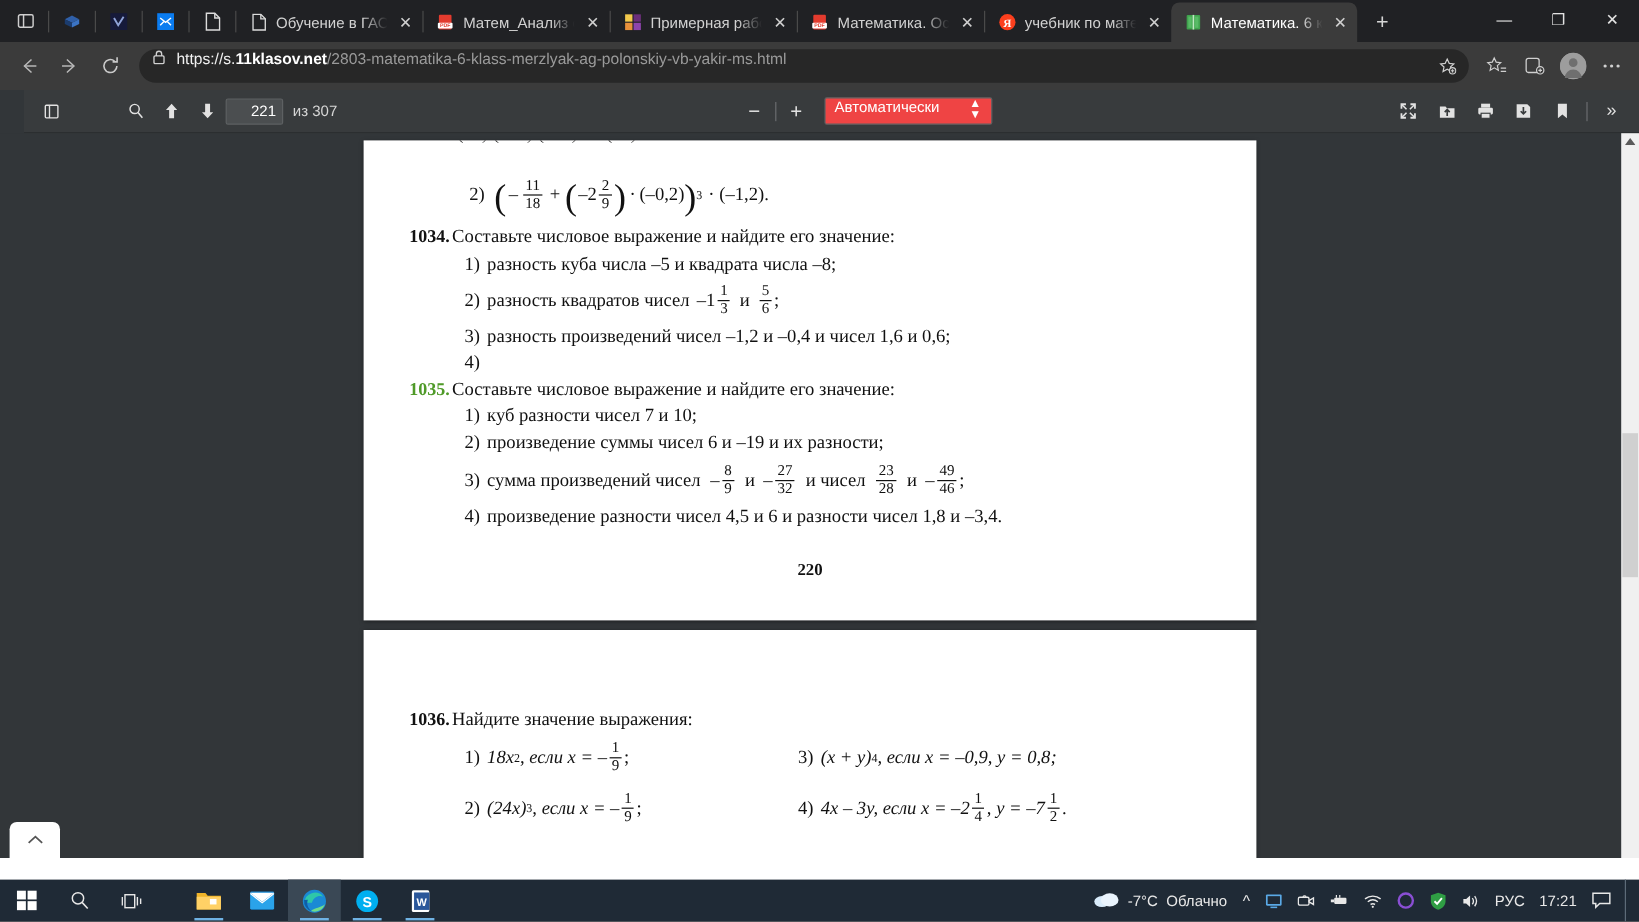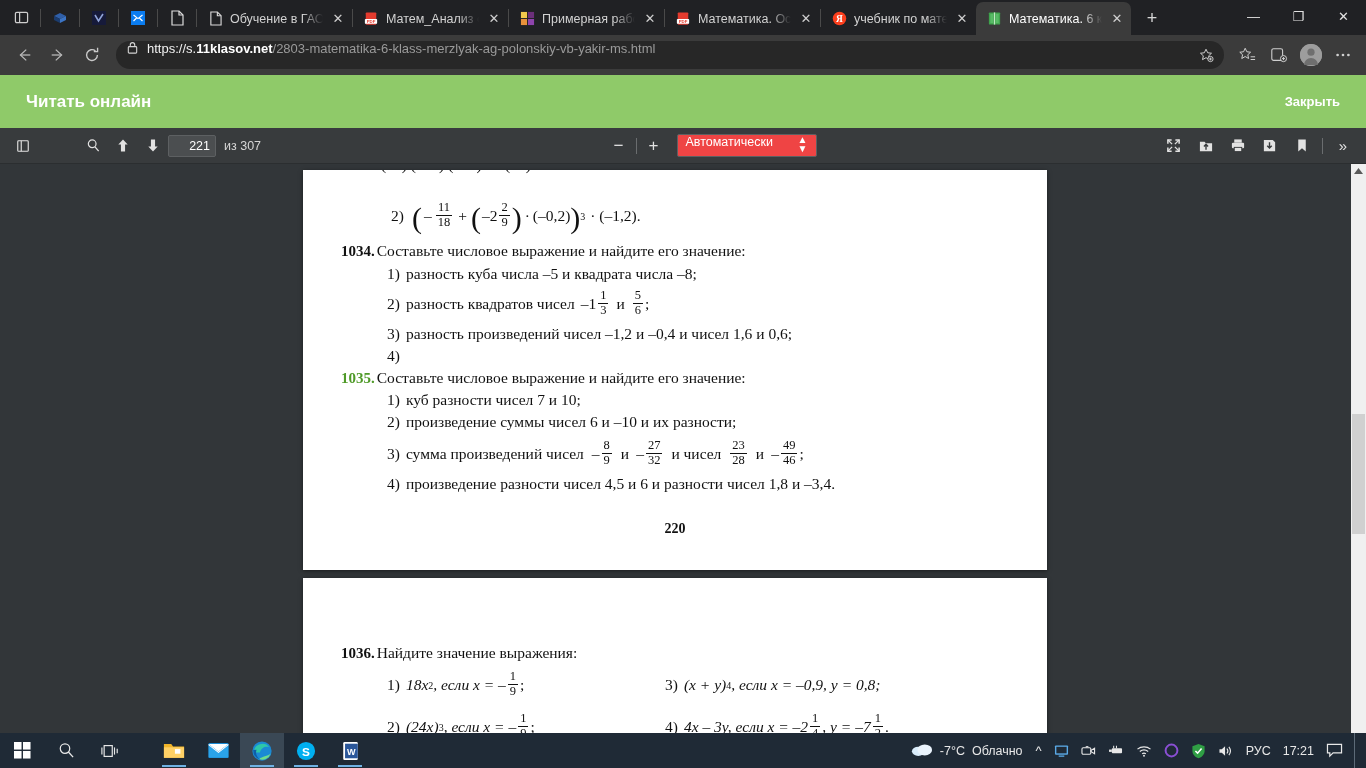--- a/index.html
+++ b/index.html
@@ -65,21 +65,21 @@
     height: 53px; background:#8fca69; display:flex; align-items:center;
     padding: 0 26px; color:#ffffff;
   }
   .greenbar .brand { font-size:17px; font-weight:bold; }
   .greenbar .closelink { margin-left:auto; font-size:13px; font-weight:bold; }
 
   
   .pdfviewer { position:relative; height:640px; background:#323639; }
   .pdftoolbar {
     height:36px; background:#383b3d; display:flex; align-items:center; padding:0 8px;
-    color:#e8e8e8; font-size:12.5px; border-bottom:1px solid #2b2e30;
+    color:#e8e8e8; font-size:12.5px; border-bottom:1px solid #2b2e30;margin-left:20px;
   }
   .tbtn { width:30px;height:28px;display:flex;align-items:center;justify-content:center;color:#e2e2e2; }
   .pageinput {
     width:48px;height:22px;background:#4b4e50;border:1px solid #5d6062;border-radius:2px;
     color:#fff;font-size:12.5px;text-align:right;padding:0 5px;line-height:20px;
   }
   .pagetotal { margin-left:8px; color:#d6d6d6; font-size:12.5px; }
   .tb-center { margin-left:auto; display:flex; align-items:center; gap:2px;}
   .tb-right { margin-left:auto; display:flex; align-items:center; gap:2px;}
   .zoomsel {
@@ -331,24 +331,20 @@
       <svg width="18" height="18" viewBox="0 0 20 20">
           <circle cx="4" cy="10" r="1.5" fill="#d0d0d0"></circle>
           <circle cx="10" cy="10" r="1.5" fill="#d0d0d0"></circle>
           <circle cx="16" cy="10" r="1.5" fill="#d0d0d0"></circle>
         </svg>
     </div>
   </div>
 
   <div class="page">
 
-    <div class="greenbar">
-      <span class="brand">Читать онлайн</span>
-      <span class="closelink">Закрыть</span>
-    </div>
 
     <div class="pdfviewer">
 
       <div class="pdftoolbar">
         <div class="tbtn">
           <svg width="14" height="14" viewBox="0 0 16 16">
               <rect x="2" y="2" width="12" height="12" rx="1" fill="none" stroke="#e2e2e2" stroke-width="1.3"></rect>
               <line x1="6" y1="2" x2="6" y2="14" stroke="#e2e2e2" stroke-width="1.3"></line>
             </svg>
         </div>
@@ -487,21 +483,21 @@
             <div class="mline" style="margin-top:4px;align-items:baseline;">
               <span class="exno green">1035.</span>
               <span style="margin-left:2px;">Составьте числовое выражение и найдите его значение:</span>
             </div>
             <div class="mline" style="margin-top:4px;padding-left:46px;">
               <span>1)</span>
               <span style="margin-left:6px;">куб разности чисел 7 и 10;</span>
             </div>
             <div class="mline" style="margin-top:4px;padding-left:46px;">
               <span>2)</span>
-              <span style="margin-left:6px;">произведение суммы чисел 6 и –10 и их разности;</span>
+              <span style="margin-left:6px;">произведение суммы чисел 6 и –19 и их разности;</span>
             </div>
             <div class="mline" style="margin-top:7px;padding-left:46px;align-items:center;height:32px;">
               <span>3)</span>
               <span style="margin-left:6px;">сумма произведений чисел</span>
               <span style="margin-left:8px;">–</span>
               <span class="frac">
                 <span class="num">8</span>
                 <span class="den">9</span>
               </span>
               <span style="margin:0 7px;">и</span>

